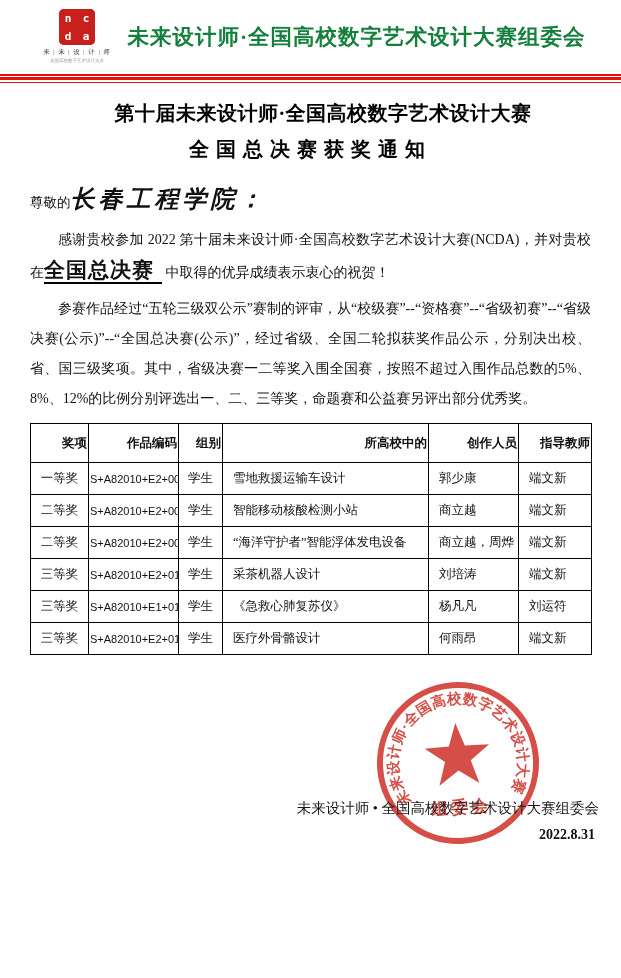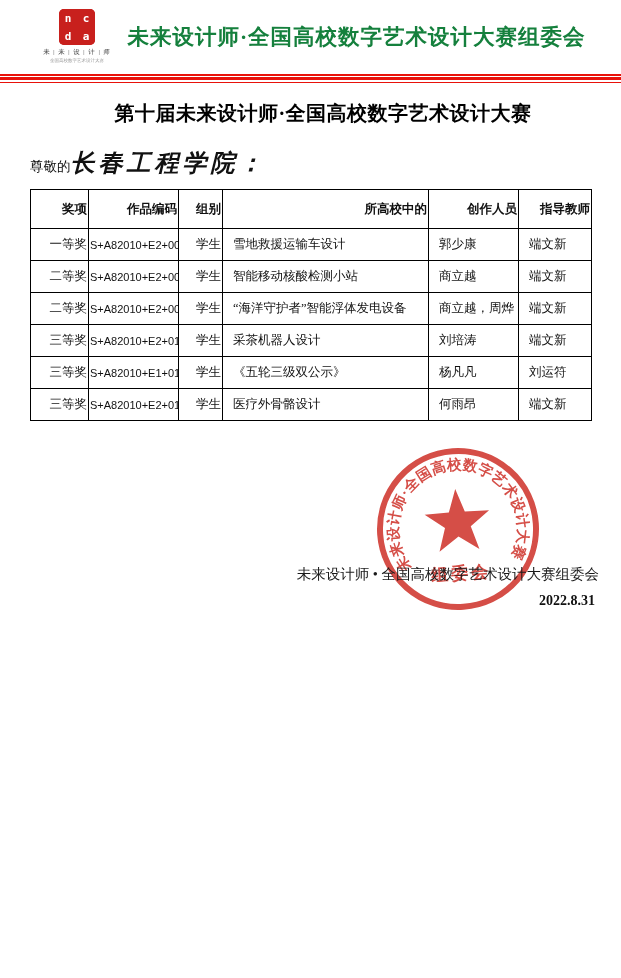--- a/index.html
+++ b/index.html
@@ -49,21 +49,21 @@
     font-family:"Liberation Sans","DejaVu Sans",sans-serif;
     border-bottom:2px solid #000;padding:0 8px 1px 0;letter-spacing:1px;
   }
   
   table.awards{
     border-collapse:collapse;margin:9px 30px 0 30px;width:561px;table-layout:fixed;
     font-size:12.5px;
   }
   table.awards th,table.awards td{border:1px solid #000;overflow:hidden;white-space:nowrap;}
   table.awards th{height:36px;font-weight:bold;text-align:right;font-size:12.5px;}
-  table.awards td{height:29px;text-align:right;}
+  table.awards td{height:29px;text-align:center;}
   table.awards td.col1{font-family:"Liberation Sans","DejaVu Sans",sans-serif;font-size:11px;}
   table.awards td.col3,table.awards td.col4,table.awards td.col5{text-align:left;padding-left:10px;}
   
   .sign-block{position:relative;height:204px;margin-top:0;}
   .seal{position:absolute;left:372px;top:22px;width:172px;height:172px;opacity:.87;transform:rotate(-4deg);}
   .signature{
     position:absolute;right:22px;top:144px;font-size:14.5px;color:#1a1a1a;
     white-space:nowrap;z-index:0;
   }
   .doc-date{position:absolute;right:26px;top:172px;font-size:14px;font-weight:bold;}
@@ -81,27 +81,30 @@
     </div>
     <div class="logo-name">未 | 来 | 设 | 计 | 师</div>
     <div class="logo-subname">全国高校数字艺术设计大赛</div>
   </div>
   <div class="header-title">未来设计师·全国高校数字艺术设计大赛组委会</div>
 </div>
 <div class="red-rule"></div>
 
 <div class="doc-title">
   <div class="line1">第十届未来设计师·全国高校数字艺术设计大赛</div>
+  <div class="line2">全国总决赛获奖通知</div>
 </div>
 
 <div class="salutation">
   <span class="honorific">尊敬的</span><span class="school">长春工程学院：</span>
 </div>
 
 <div class="doc-body">
+  <p><span>感谢贵校参加 2022 第十届未来设计师·全国高校数字艺术设计大赛(NCDA)，并对贵校在</span><span class="finals">全国总决赛</span><span> 中取得的优异成绩表示衷心的祝贺！</span></p>
+  <p>参赛作品经过“五轮三级双公示”赛制的评审，从“校级赛”--“资格赛”--“省级初赛”--“省级决赛(公示)”--“全国总决赛(公示)”，经过省级、全国二轮拟获奖作品公示，分别决出校、省、国三级奖项。其中，省级决赛一二等奖入围全国赛，按照不超过入围作品总数的5%、8%、12%的比例分别评选出一、二、三等奖，命题赛和公益赛另评出部分优秀奖。</p>
 </div>
 
 <table class="awards">
   <colgroup>
     <col style="width:58px">
       <col style="width:90px">
       <col style="width:44px">
     <col style="width:206px">
       <col style="width:90px">
       <col style="width:73px">
@@ -146,21 +149,21 @@
         <td class="col1">S+A82010+E2+010</td>
         <td class="col2">学生</td>
         <td class="col3">采茶机器人设计</td>
         <td class="col4">刘培涛</td>
         <td class="col5">端文新</td>
       </tr>
       <tr>
         <td class="col0">三等奖</td>
         <td class="col1">S+A82010+E1+012</td>
         <td class="col2">学生</td>
-        <td class="col3">《五轮三级双公示》</td>
+        <td class="col3">《急救心肺复苏仪》</td>
         <td class="col4">杨凡凡</td>
         <td class="col5">刘运符</td>
       </tr>
       <tr>
         <td class="col0">三等奖</td>
         <td class="col1">S+A82010+E2+018</td>
         <td class="col2">学生</td>
         <td class="col3">医疗外骨骼设计</td>
         <td class="col4">何雨昂</td>
         <td class="col5">端文新</td>

